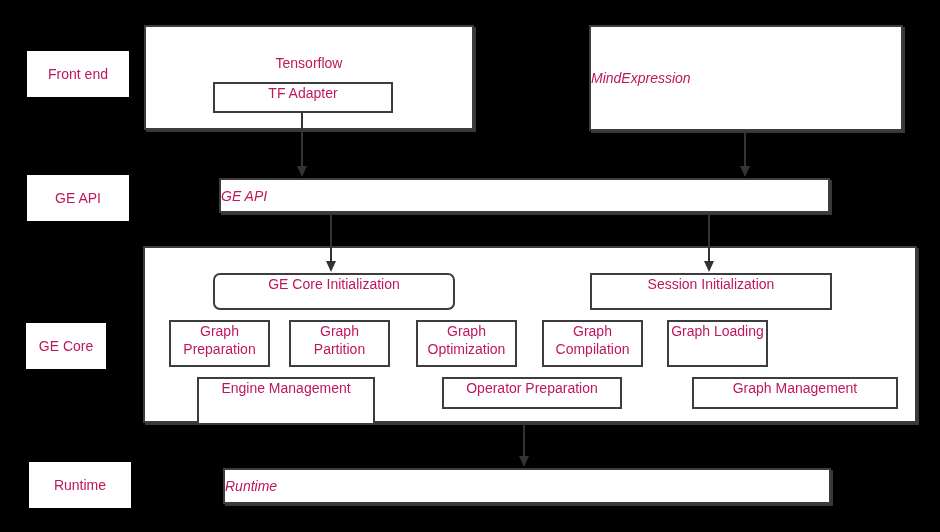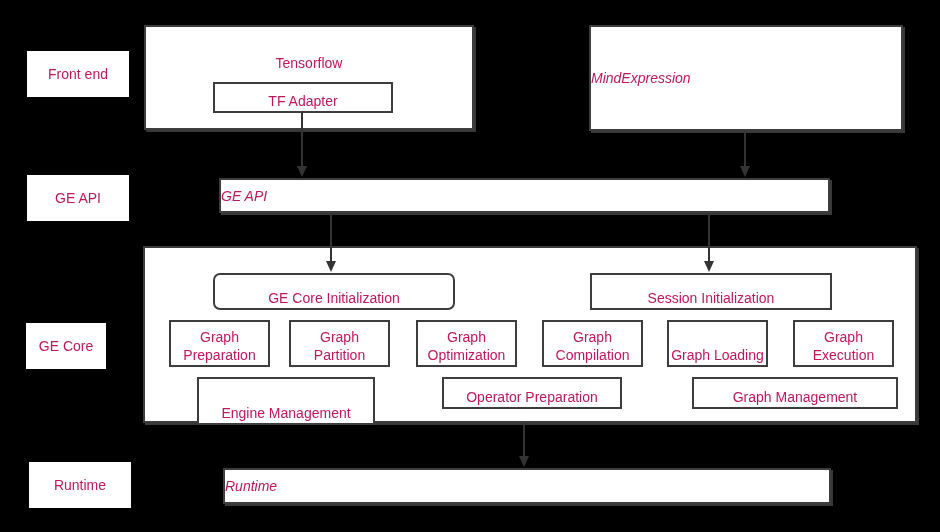--- a/index.html
+++ b/index.html
@@ -16,21 +16,21 @@
     position:absolute; background:#ffffff; box-sizing:border-box;
     border:2px solid #3d3d3d;
     box-shadow:2px 2px 0 rgba(125,125,125,0.45);
   }
   .bar {
     display:flex; align-items:center; font-size:14px;font-style:italic;
   }
   .inner-box {
     position:absolute; background:#ffffff; box-sizing:border-box;
     border:2px solid #3d3d3d;
-    display:flex; align-items:flex-end; justify-content:center;
+    display:flex; align-items:flex-start; justify-content:center;
     text-align:center; font-size:14px; line-height:1.25; padding:1px 2px;
   }
   .tf-title {
     position:absolute; left:0; top:28px; width:100%;
     text-align:center; font-size:14px;
   }
   .arrow { position:absolute; width:10px; }
   .arrow .shaft { position:absolute; left:4px; top:0; bottom:10px; width:2px; background:#333333; }
   .arrow .head {
     position:absolute; left:0; bottom:0; width:0; height:0;
@@ -88,23 +88,20 @@
     </div>
     <div class="inner-box" style="left:271px; top:72px; width:101px; height:47px;">
       <span>Graph Optimization</span>
     </div>
     <div class="inner-box" style="left:397px; top:72px; width:101px; height:47px;">
       <span>Graph Compilation</span>
     </div>
     <div class="inner-box" style="left:522px; top:72px; width:101px; height:47px;">
       <span>Graph Loading</span>
     </div>
-    <div class="inner-box" style="left:648px; top:72px; width:101px; height:47px;">
-      <span>Graph Execution</span>
-    </div>
 
     <div class="inner-box" style="left:52px; top:129px; width:178px; height:48px;">
       <span>Engine Management</span>
     </div>
     <div class="inner-box" style="left:297px; top:129px; width:180px; height:32px;">
       <span>Operator Preparation</span>
     </div>
     <div class="inner-box" style="left:547px; top:129px; width:206px; height:32px;">
       <span>Graph Management</span>
     </div>

